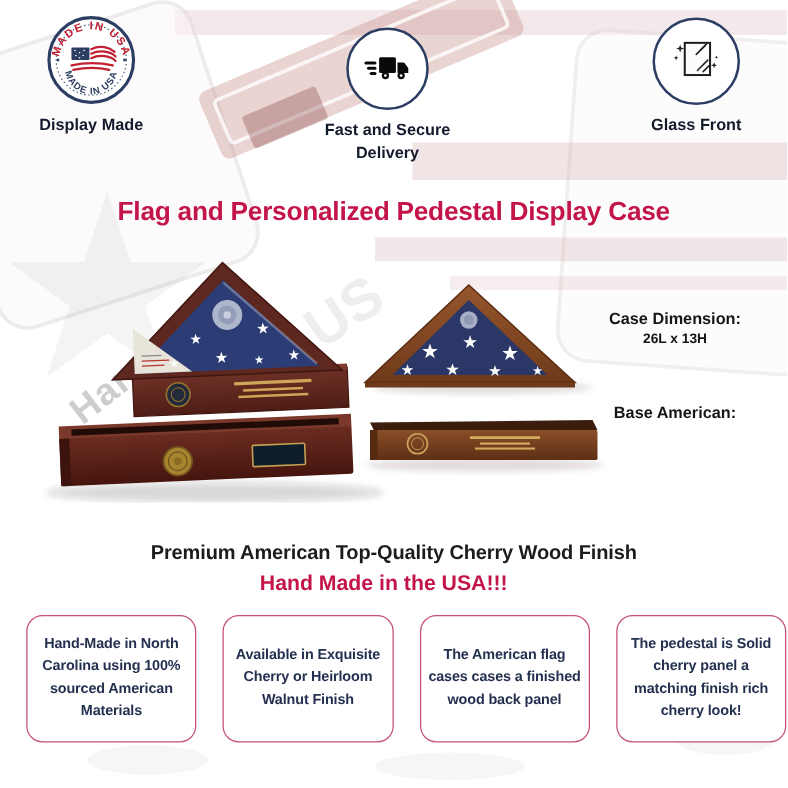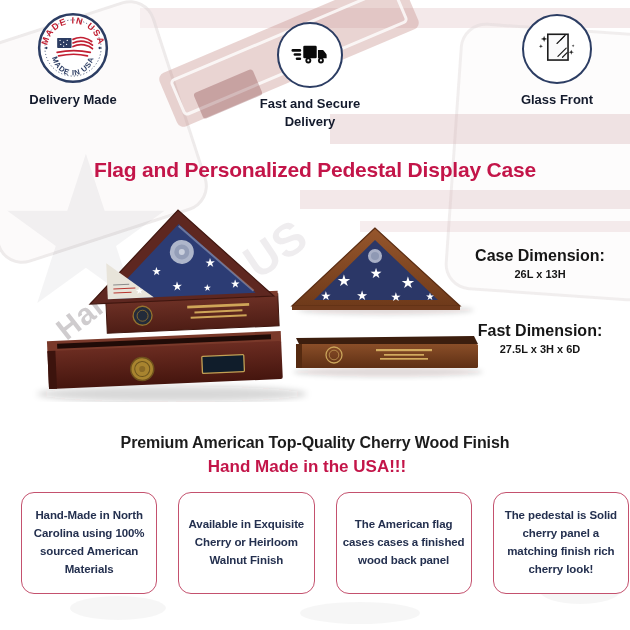--- a/index.html
+++ b/index.html
@@ -53,21 +53,21 @@
 
   
   .art{position:absolute;z-index:3;}
   .art-left{left:22px;top:202px;}
   .art-right{left:288px;top:222px;}
 
   
   .dim-block{position:absolute;width:176px;text-align:center;color:#161616;font-weight:700;z-index:6;}
   .dim-case{left:452px;top:247px;}
   .dim-base{left:452px;top:322px;}
-  .dim-label{font-size:16px;}
+  .dim-label{font-size:13px;}
   .dim-value{font-size:11px;margin-top:3px;}
 
   
   .quality{position:absolute;top:434px;left:0;width:630px;text-align:center;z-index:5;
     font-size:16px;font-weight:700;color:#1c1c1c;letter-spacing:-.1px;}
   .handmade{position:absolute;top:457px;left:0;width:614px;text-align:center;z-index:5;
     font-size:17px;font-weight:700;color:#c31549;}
 
   
   .cards{position:absolute;left:21px;top:492px;width:608px;display:flex;gap:21px;z-index:5;}
@@ -124,21 +124,21 @@
           <circle cx="37" cy="47.5" r="0.9"></circle>
       </g>
       <g fill="none" stroke="#c22033" stroke-width="2.4" stroke-linecap="round">
         <path d="M50 38 C60 33 70 36 76 41"></path>
         <path d="M50 43 C60 38 72 41 77 46"></path>
         <path d="M50 48 C60 43 72 46 77 51"></path>
         <path d="M28 56 C42 53 60 53 74 56"></path>
         <path d="M30 61 C44 58 58 58 70 61"></path>
       </g>
     </svg>
-    <div class="f-label">Delivery Made</div>
+    <div class="f-label">Display Made</div>
   </div>
 
   <div class="feature feature-3">
     <div class="f-circle f-circle-3">
       <svg width="46" height="46" viewBox="0 0 100 100">
         <defs>
           <path id="sp4" d="M0 -7 L1.7 -1.7 L7 0 L1.7 1.7 L0 7 L-1.7 1.7 L-7 0 L-1.7 -1.7 Z"></path>
         </defs>
         <rect x="30" y="18" width="44" height="56" fill="#fbfbfc" stroke="#1d1d1d" stroke-width="3.5"></rect>
         <g stroke="#1d1d1d" stroke-width="2.6" stroke-linecap="round">
@@ -291,22 +291,21 @@
         <rect x="92" y="136" width="48" height="1.7"></rect>
       </g>
     </g>
   </svg>
 
   <div class="dim-block dim-case">
     <div class="dim-label">Case Dimension:</div>
     <div class="dim-value">26L x 13H</div>
   </div>
   <div class="dim-block dim-base">
-    <div class="dim-label">Fast Dimension:</div>
-    <div class="dim-value">27.5L x 3H x 6D</div>
+    <div class="dim-label">Base American:</div>
   </div>
 
   <div class="quality">Premium American Top-Quality Cherry Wood Finish</div>
   <div class="handmade">Hand Made in the USA!!!</div>
 
   <div class="cards">
     <div class="card">Hand-Made in North Carolina using 100% sourced American Materials</div>
     <div class="card">Available in Exquisite Cherry or Heirloom Walnut Finish</div>
     <div class="card">The American flag cases cases a finished wood back panel</div>
     <div class="card">The pedestal is Solid cherry panel a matching finish rich cherry look!</div>

